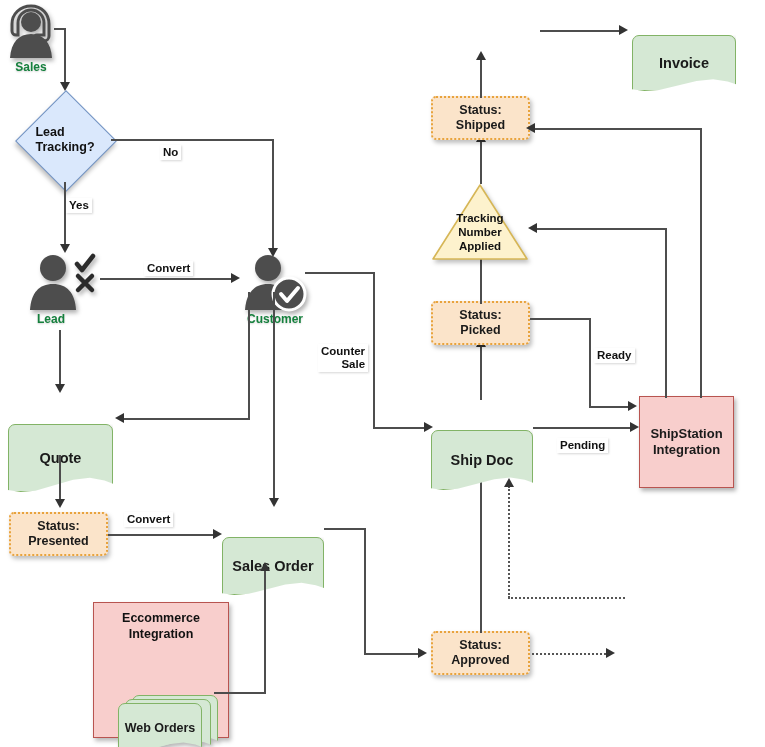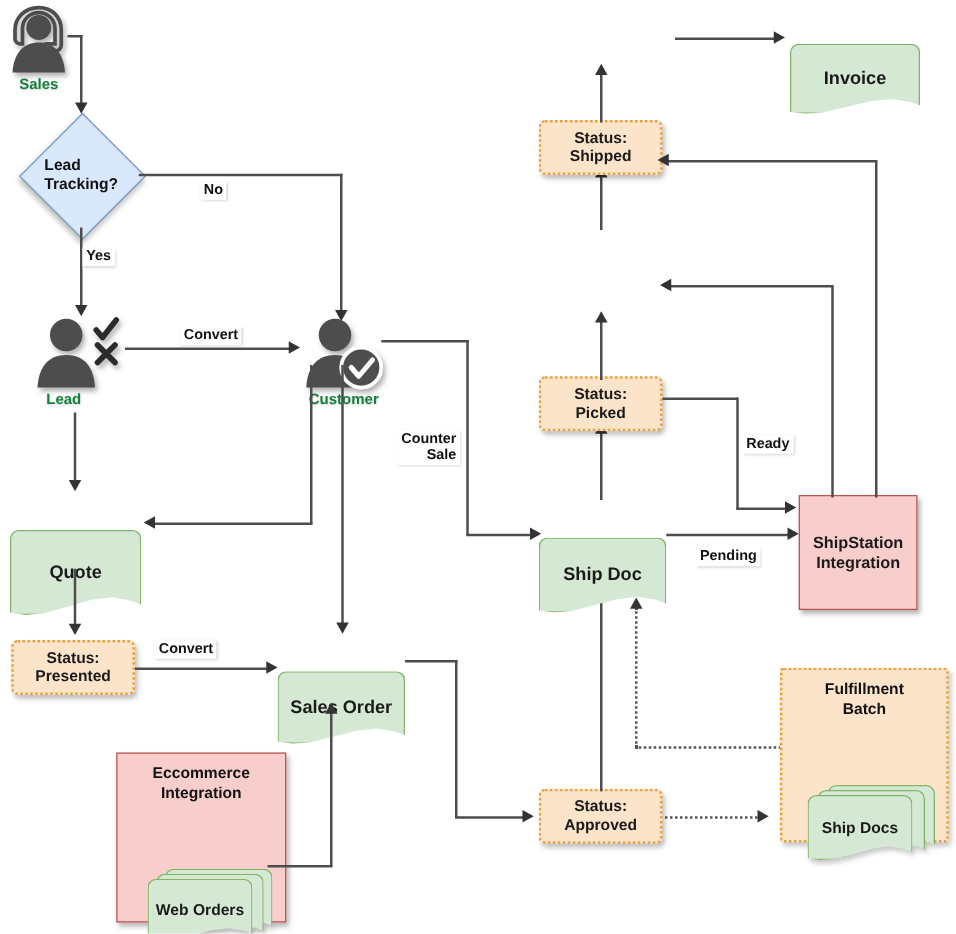--- a/index.html
+++ b/index.html
@@ -165,31 +165,20 @@
   <div class="ln v" style="left:480px;top:473px;height:160px;"></div>
   <div class="ar u" style="left:476px;top:466px;"></div>
 
   <div class="dl h" style="left:532px;top:653px;width:78px;"></div>
   <div class="ar r" style="left:606px;top:648px;"></div>
 
   <div class="dl h" style="left:508px;top:597px;width:117px;"></div>
   <div class="dl v" style="left:508px;top:486px;height:112px;"></div>
   <div class="ar u" style="left:504px;top:478px;"></div>
 
-  <div class="group-box" style="position:absolute;left:624px;top:534px;width:131px;height:136px;">
-    <div class="group-title" style="white-space:pre-line;">Fulfillment
-Batch</div>
-    <div style="position:absolute;left:20px;top:60px;width:100px;height:60px;">
-      <div class="doc-green" style="position:absolute;left:16px;top:0;width:84px;height:52px;filter:none;"></div>
-      <div class="doc-green" style="position:absolute;left:8px;top:4px;width:84px;height:52px;filter:none;"></div>
-      <div class="node doc-green" style="position:absolute;left:0;top:8px;width:84px;height:52px;font-size:12.5px;filter:none;">
-        <span>Ship Docs</span>
-      </div>
-    </div>
-  </div>
 
   <div class="node doc-green" style="left:431px;top:398px;width:102px;height:60px;">
     <span>Ship Doc</span>
   </div>
 
   <div class="ln v" style="left:480px;top:345px;height:55px;"></div>
   <div class="ar u" style="left:476px;top:338px;"></div>
 
   <div class="ln h" style="left:533px;top:427px;width:102px;"></div>
   <div class="ar r" style="left:630px;top:422px;"></div>
@@ -202,20 +191,28 @@
 
   <div class="ln h" style="left:530px;top:318px;width:60px;"></div>
   <div class="ln v" style="left:589px;top:318px;height:90px;"></div>
   <div class="ln h" style="left:589px;top:406px;width:43px;"></div>
   <div class="ar r" style="left:628px;top:401px;"></div>
   <div class="lbl" style="left:594px;top:348px;">Ready</div>
 
   <div class="ln v" style="left:480px;top:256px;height:48px;"></div>
   <div class="ar u" style="left:476px;top:249px;"></div>
 
+  <div style="position:absolute;left:430px;top:182px;width:100px;height:80px;">
+    <svg width="100" height="80" viewBox="0 0 100 80" style="position:absolute;left:0;top:0;filter:drop-shadow(2px 3px 2px rgba(0,0,0,.25));">
+      <path d="M50 3 L97 77 L3 77 Z" fill="#fdf2cd" stroke="#d6b656" stroke-width="1.6" stroke-linejoin="round"></path>
+    </svg>
+    <div style="position:absolute;left:0;top:30px;width:100px;text-align:center;font-weight:bold;font-size:11.5px;line-height:1.2;color:#111;white-space:pre-line;">Tracking
+Number
+Applied</div>
+  </div>
 
   <div class="ln v" style="left:480px;top:140px;height:44px;"></div>
   <div class="ar u" style="left:476px;top:133px;"></div>
 
   <div class="node status-box" style="left:431px;top:96px;width:99px;height:44px;white-space:pre-line;">
     <span>Status:
 Shipped</span>
   </div>
 
   <div class="ln v" style="left:480px;top:58px;height:40px;"></div>

